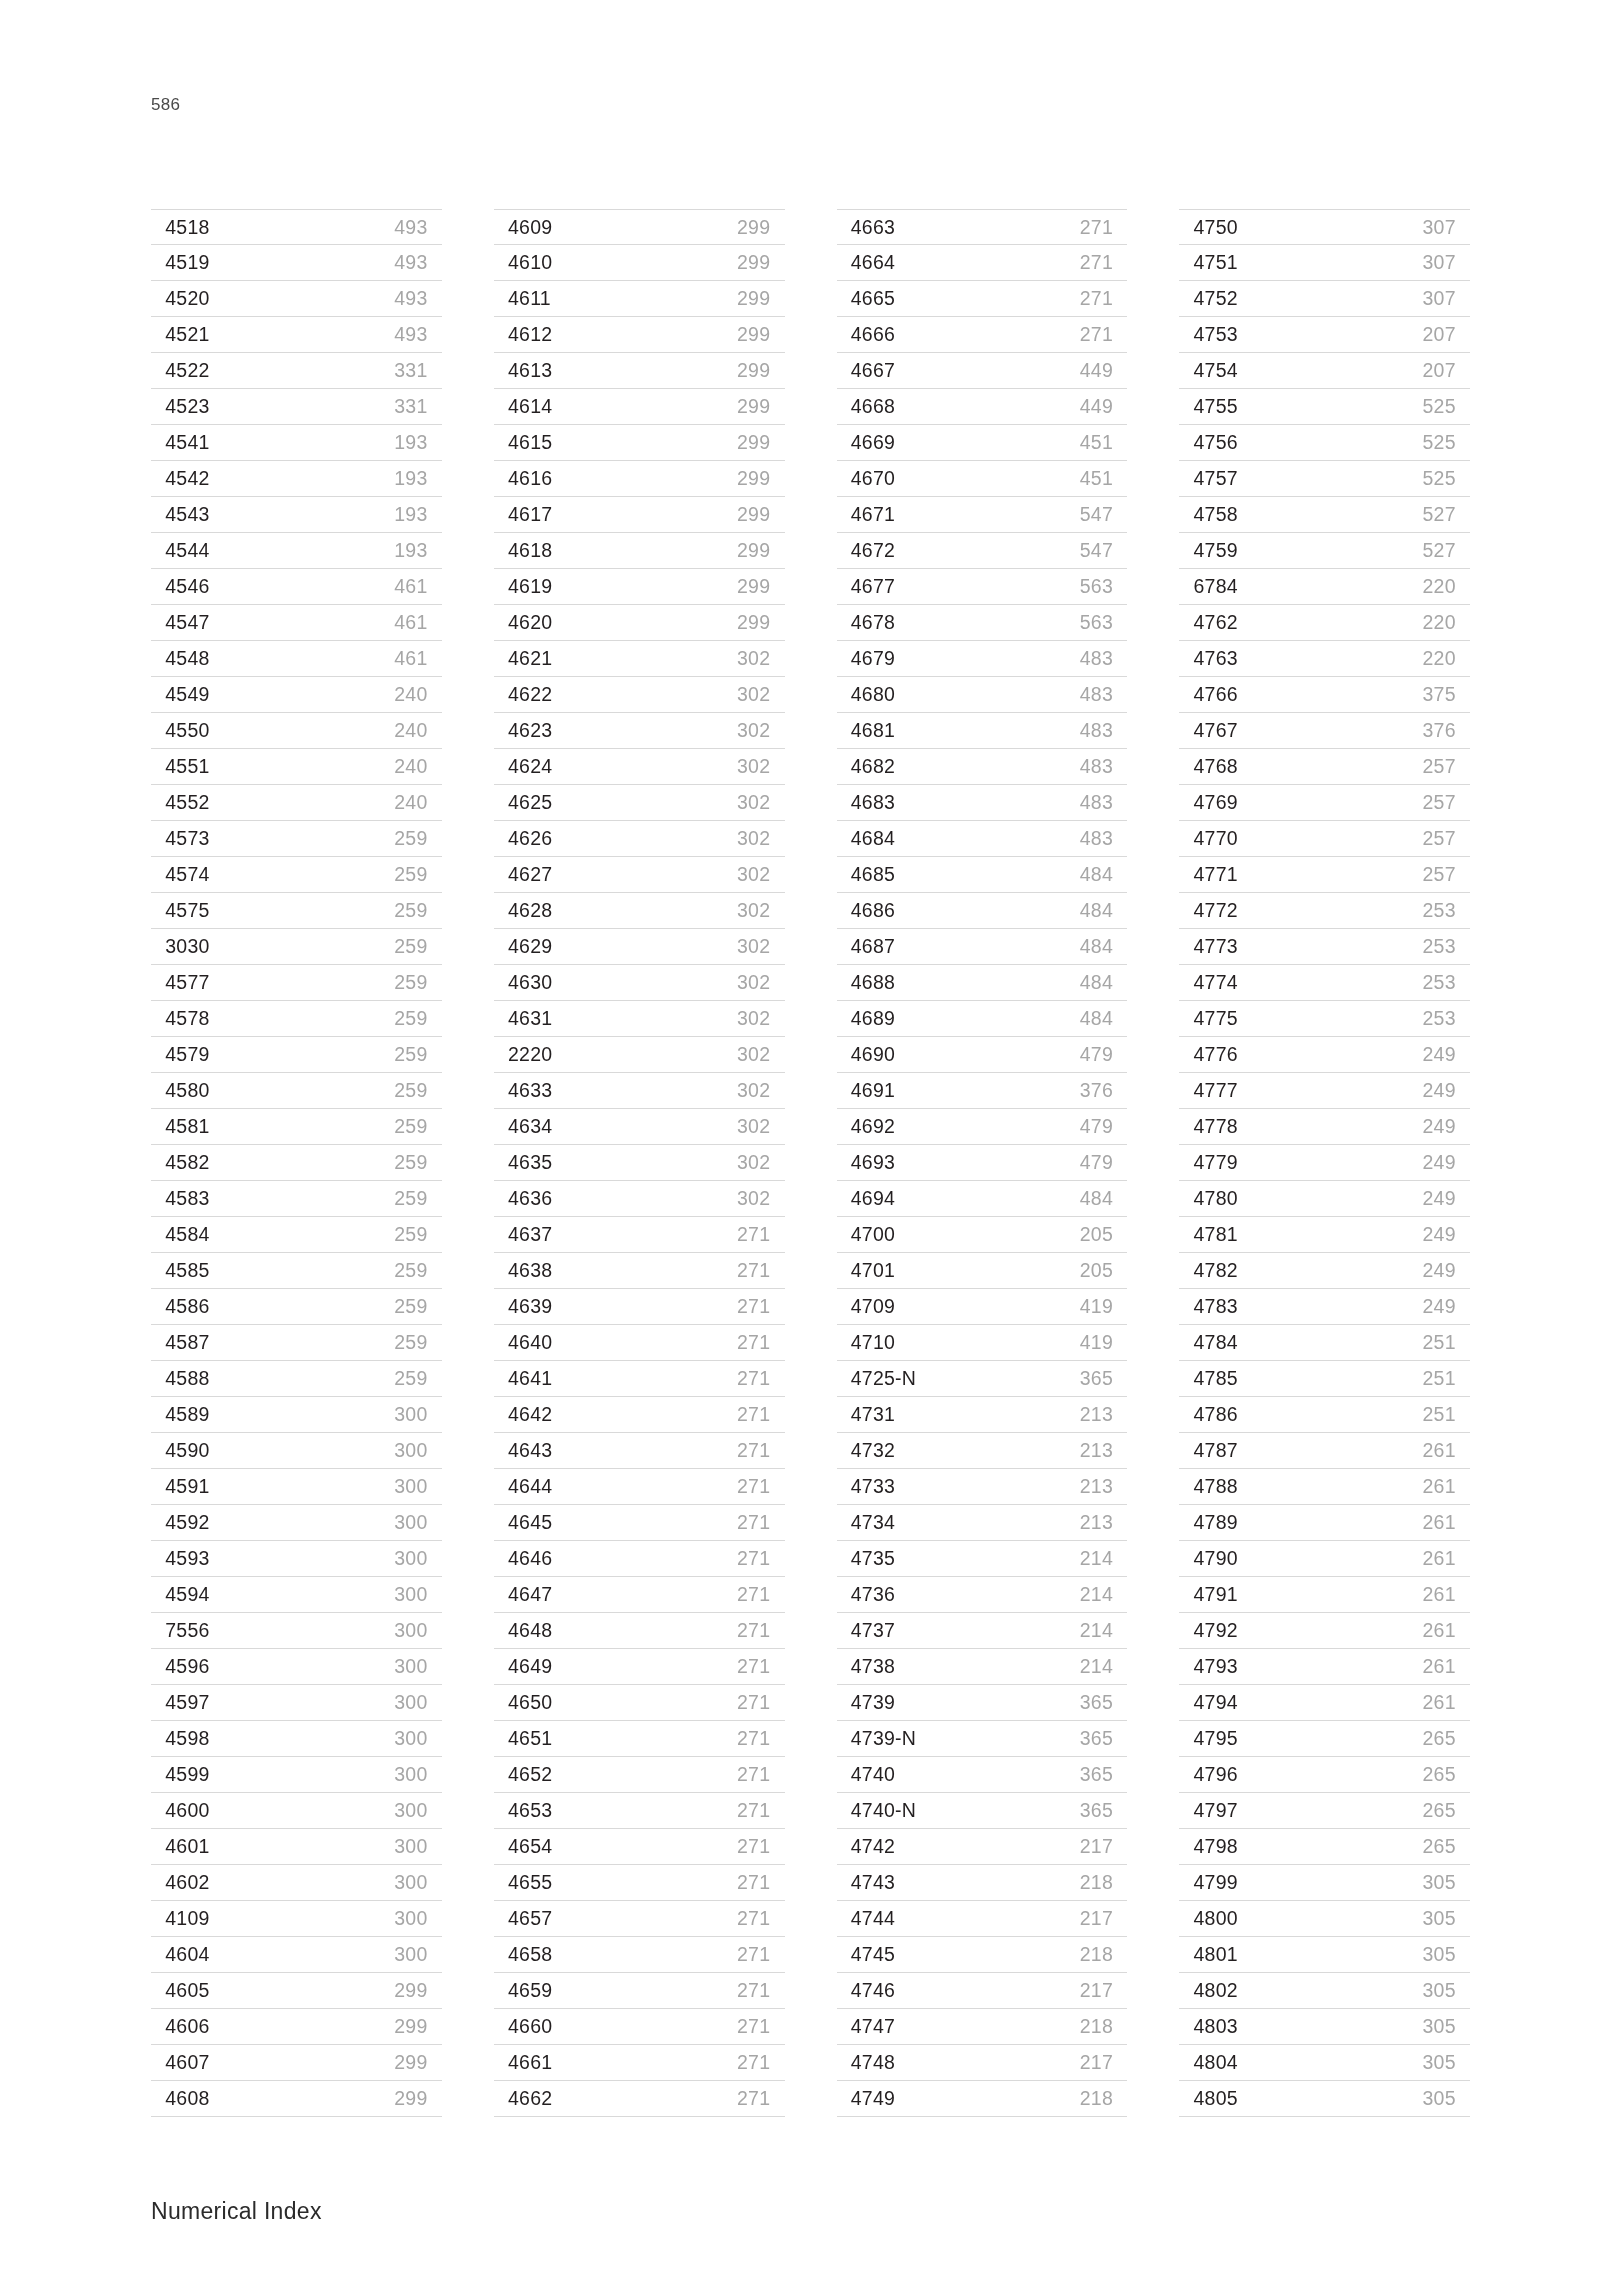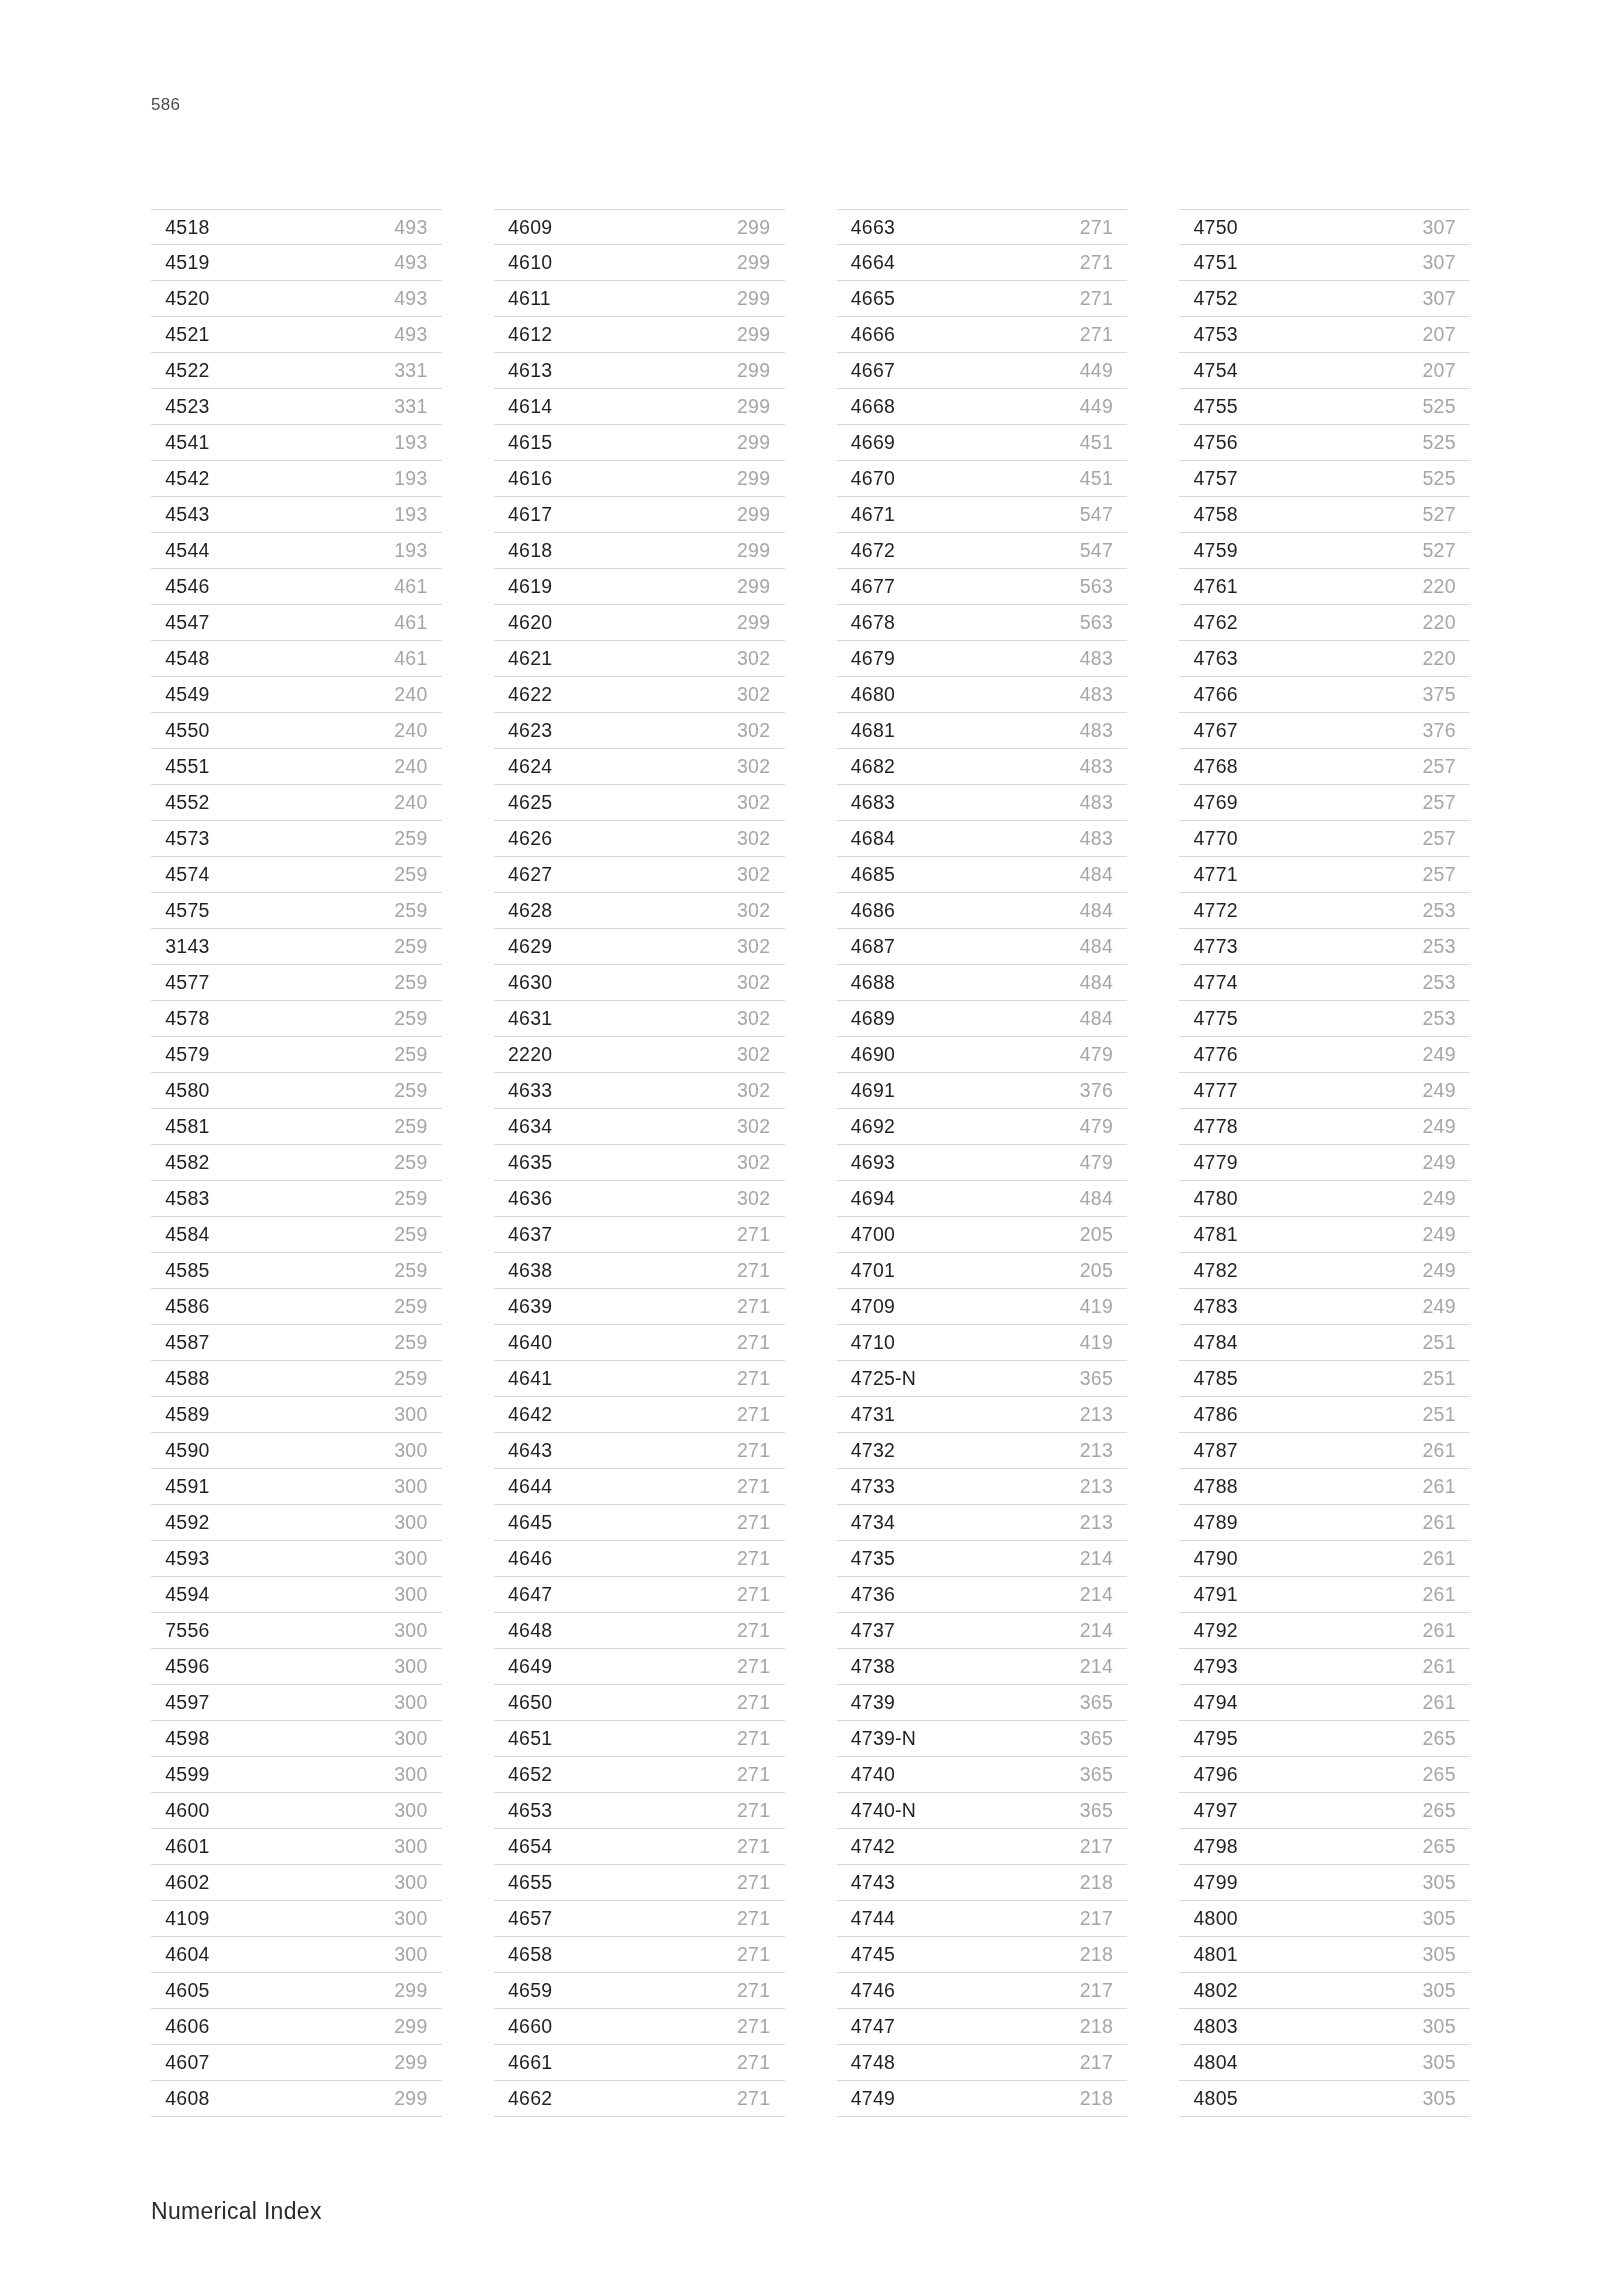--- a/index.html
+++ b/index.html
@@ -155,21 +155,21 @@
         </div>
         <div class="row">
           <span class="num">4574</span>
           <span class="pg">259</span>
         </div>
         <div class="row">
           <span class="num">4575</span>
           <span class="pg">259</span>
         </div>
         <div class="row">
-          <span class="num">3143</span>
+          <span class="num">3030</span>
           <span class="pg">259</span>
         </div>
         <div class="row">
           <span class="num">4577</span>
           <span class="pg">259</span>
         </div>
         <div class="row">
           <span class="num">4578</span>
           <span class="pg">259</span>
         </div>
@@ -757,21 +757,21 @@
         </div>
         <div class="row">
           <span class="num">4758</span>
           <span class="pg">527</span>
         </div>
         <div class="row">
           <span class="num">4759</span>
           <span class="pg">527</span>
         </div>
         <div class="row">
-          <span class="num">4761</span>
+          <span class="num">6784</span>
           <span class="pg">220</span>
         </div>
         <div class="row">
           <span class="num">4762</span>
           <span class="pg">220</span>
         </div>
         <div class="row">
           <span class="num">4763</span>
           <span class="pg">220</span>
         </div>

